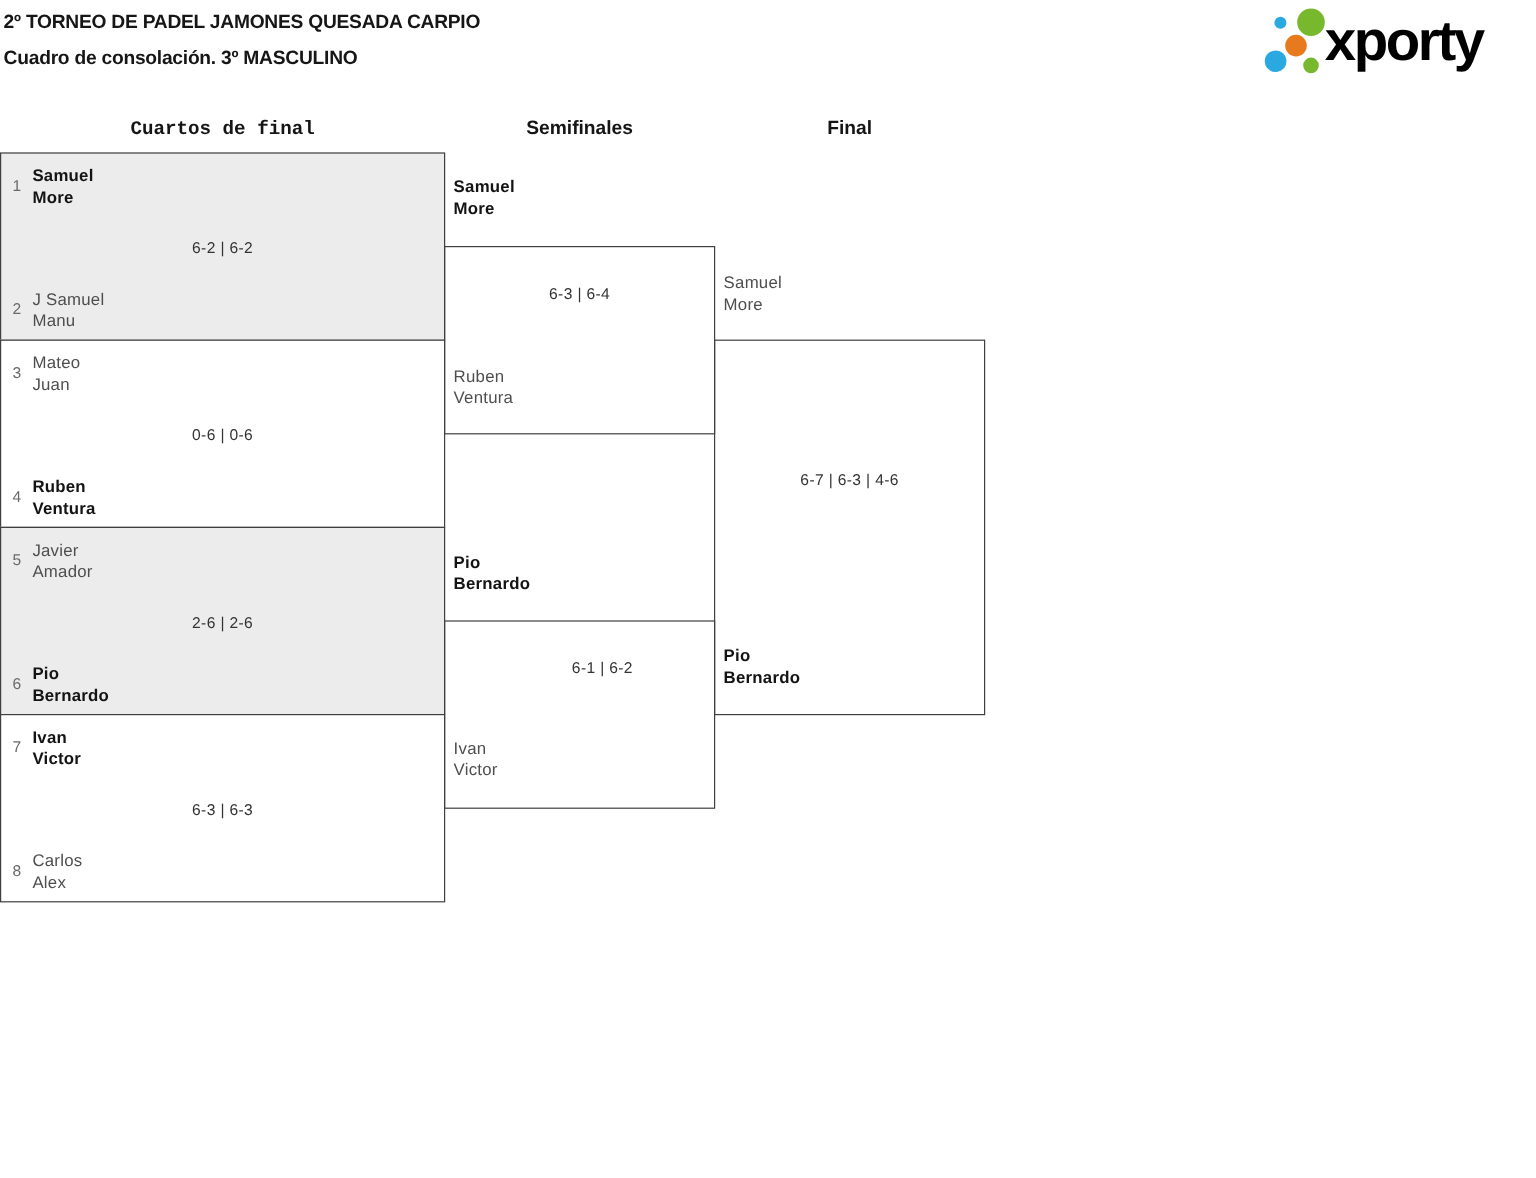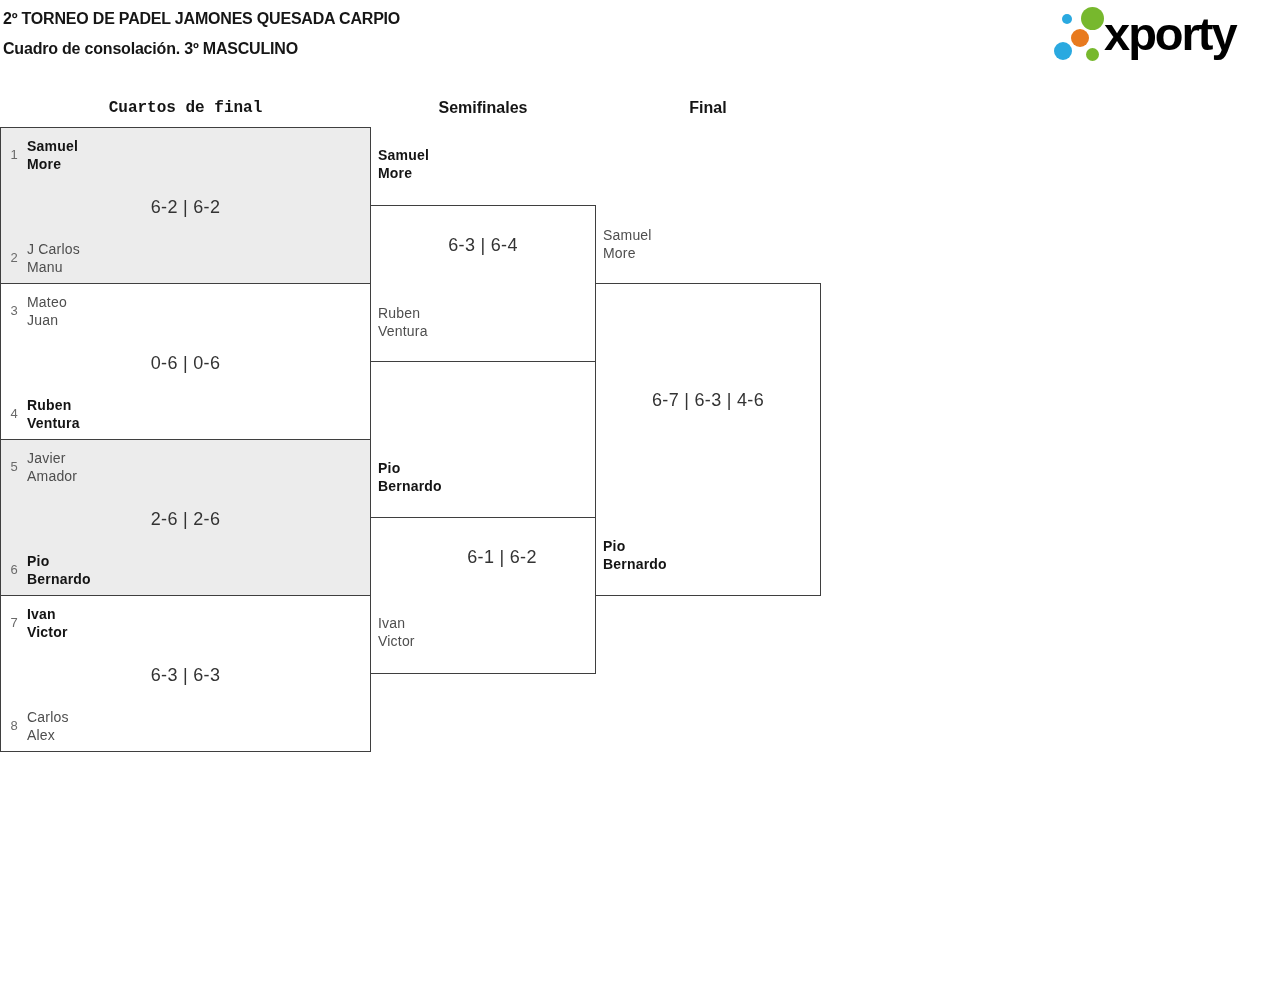--- a/index.html
+++ b/index.html
@@ -38,21 +38,21 @@
 
   .seed { position:absolute; left:5px; width:16px; text-align:center; font-size:13px; line-height:18px; color:#6a6a6a; }
   .seed-top { top:18px; } .seed-bottom { top:121px; }
 
   .team { font-size:14px; line-height:18px; letter-spacing:0.2px; color:#4e4e4e; white-space:nowrap; }
   .team span { display:block; }
   .team.winner { color:#141414; font-weight:700; }
   .qf .team { position:absolute; left:26px; }
   .qf .team-top { top:9px; } .qf .team-bottom { top:112px; }
 
-  .score { font-size:18px; letter-spacing:0.3px; color:#333333; text-align:center; white-space:nowrap; }
+  .score { font-size:13px; letter-spacing:0.3px; color:#333333; text-align:center; white-space:nowrap; }
   .qf .score { position:absolute; left:0; right:0; top:70px; line-height:18px; }
 
   
   .conn { position:absolute; border:1px solid #3f3f3f; background:transparent; }
   .sf1 { left:370px; top:205px; width:226px; height:157px; }
   .sf2 { left:370px; top:517px; width:226px; height:157px; }
   .final-box { left:595px; top:283px; width:226px; height:313px; }
 
   
   .adv { position:absolute; }
@@ -93,21 +93,21 @@
 
   <div class="qf qf1 shaded">
     <div class="seed seed-top">1</div>
     <div class="team team-top winner">
       <span>Samuel</span>
       <span>More</span>
     </div>
     <div class="score">6-2 | 6-2</div>
     <div class="seed seed-bottom">2</div>
     <div class="team team-bottom">
-      <span>J Carlos</span>
+      <span>J Samuel</span>
       <span>Manu</span>
     </div>
   </div>
 
   <div class="qf qf2">
     <div class="seed seed-top">3</div>
     <div class="team team-top">
       <span>Mateo</span>
       <span>Juan</span>
     </div>

